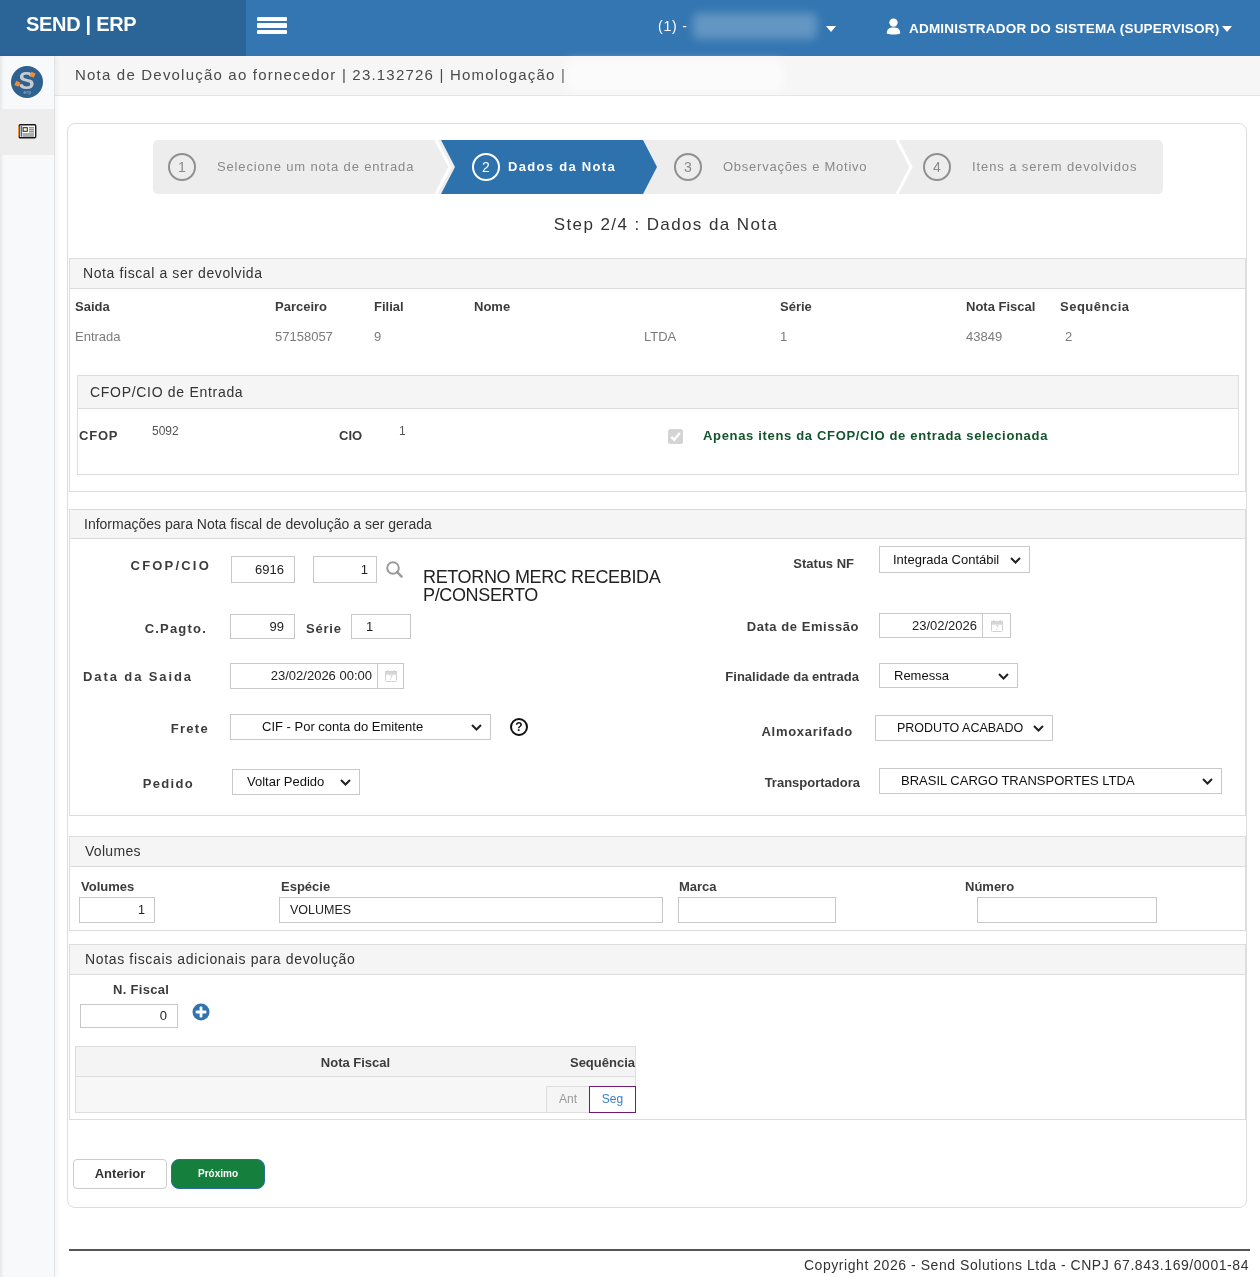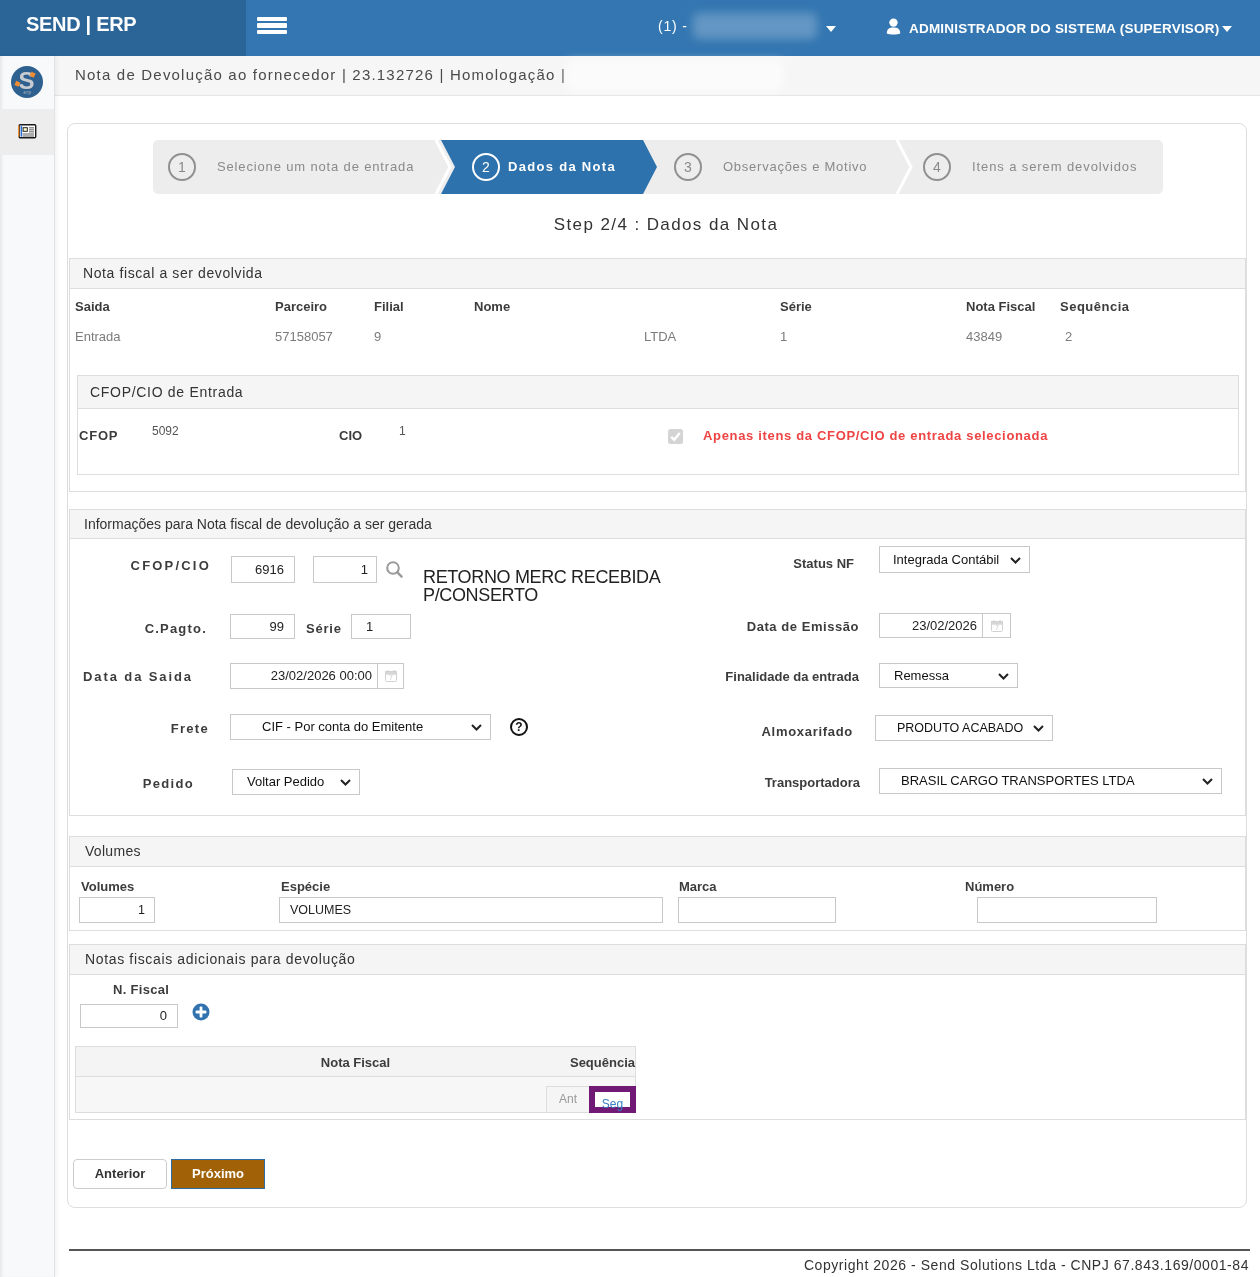--- a/index.html
+++ b/index.html
@@ -138,21 +138,21 @@
     <div class="panel-head" style="height:33px; line-height:32px; padding-left:12px; font-size:14px; letter-spacing:0.7px;">CFOP/CIO de Entrada</div>
   </div>
   <div class="lab" style="left:79px; top:428px; letter-spacing:0.8px;">CFOP</div>
   <div class="val" style="left:152px; top:424px; font-size:12px; color:#555;">5092</div>
   <div class="lab" style="left:339px; top:428px;">CIO</div>
   <div class="val" style="left:399px; top:424px; font-size:12px; color:#555;">1</div>
   <svg style="position:absolute; left:668px; top:429px;" width="15" height="15" viewBox="0 0 15 15">
     <rect x="0" y="0" width="15" height="15" rx="2.5" fill="#d4d4d4"></rect>
     <path d="M3.2 7.8 L6.2 10.8 L11.8 4" fill="none" stroke="#fff" stroke-width="2.4"></path>
   </svg>
-  <div class="lab" style="left:703px; top:428px; color:#ef4444; letter-spacing:0.67px;">Apenas itens da CFOP/CIO de entrada selecionada</div>
+  <div class="lab" style="left:703px; top:428px; color:#14532d; letter-spacing:0.67px;">Apenas itens da CFOP/CIO de entrada selecionada</div>
 
   <div class="panel" style="left:69px; top:509px; width:1177px; height:307px;">
     <div class="panel-head" style="height:29px; line-height:28px; padding-left:14px; font-size:14px;">Informações para Nota fiscal de devolução a ser gerada</div>
   </div>
 
   <div class="lab" style="left:0; top:558px; width:211px; text-align:right; letter-spacing:2.2px;">CFOP/CIO</div>
   <div class="inp" style="left:231px; top:556px; width:64px; height:27px; line-height:25px; text-align:right; padding-right:10px;">6916</div>
   <div class="inp" style="left:313px; top:556px; width:64px; height:27px; line-height:25px; text-align:right; padding-right:8px;">1</div>
   <svg style="position:absolute; left:385px; top:560px;" width="19" height="19" viewBox="0 0 19 19">
     <circle cx="8" cy="8" r="5.8" fill="none" stroke="#9a9a9a" stroke-width="2"></circle>
@@ -247,22 +247,22 @@
   <svg style="position:absolute; left:192px; top:1003px;" width="18" height="18" viewBox="0 0 18 18">
     <circle cx="9" cy="9" r="8.5" fill="#3173af"></circle>
     <rect x="7.6" y="3.6" width="2.8" height="10.8" rx="1" fill="#fff"></rect>
     <rect x="3.6" y="7.6" width="10.8" height="2.8" rx="1" fill="#fff"></rect>
   </svg>
   <div class="abs" style="left:75px; top:1046px; width:561px; height:67px; border:1px solid #ddd; background:#f7f7f7;">
     <div class="abs" style="left:0; top:0; width:100%; height:30px; background:#f4f4f4; border-bottom:1px solid #ddd;"></div>
     <div class="lab" style="left:0; top:8px; width:100%; text-align:center;">Nota Fiscal</div>
     <div class="lab" style="left:0; top:8px; width:559px; text-align:right;">Sequência</div>
     <div class="abs" style="left:470px; top:39px; width:44px; height:27px; background:#f5f5f5; border:1px solid #ddd; text-align:center; line-height:25px; font-size:12px; color:#9a9a9a;">Ant</div>
-    <div class="abs" style="left:513px; top:39px; width:47px; height:27px; background:#fff; border:6px solid #701a75; text-align:center; line-height:25px; font-size:12px; color:#3b7fc4;">Seg</div>
+    <div class="abs" style="left:513px; top:39px; width:47px; height:27px; background:#fff; border:1px solid #701a75; text-align:center; line-height:25px; font-size:12px; color:#3b7fc4;">Seg</div>
   </div>
 
   <div class="abs" style="left:73px; top:1159px; width:94px; height:30px; background:#fff; border:1px solid #ccc; border-radius:4px; text-align:center; line-height:28px; font-size:13px; font-weight:bold; color:#333;">Anterior</div>
-  <div class="abs" style="left:171px; top:1159px; width:94px; height:30px; background:#a16207; border:1px solid #2e6da4; border-radius:0; text-align:center; line-height:28px; font-size:13px; font-weight:bold; color:#fff;">Próximo</div>
+  <div class="abs" style="left:171px; top:1159px; width:94px; height:30px; background:#15803d; border:1px solid #2e6da4; border-radius:8px; text-align:center; line-height:28px; font-size:10px; font-weight:bold; color:#fff;">Próximo</div>
 
   <div class="abs" style="left:69px; top:1249px; width:1181px; height:2px; background:#555;"></div>
   <div class="abs" style="left:0; top:1257px; width:1249px; text-align:right; font-size:14px; color:#333; letter-spacing:0.55px;">Copyright 2026 - Send Solutions Ltda - CNPJ 67.843.169/0001-84</div>
 
 </div>
 
 </body></html>

